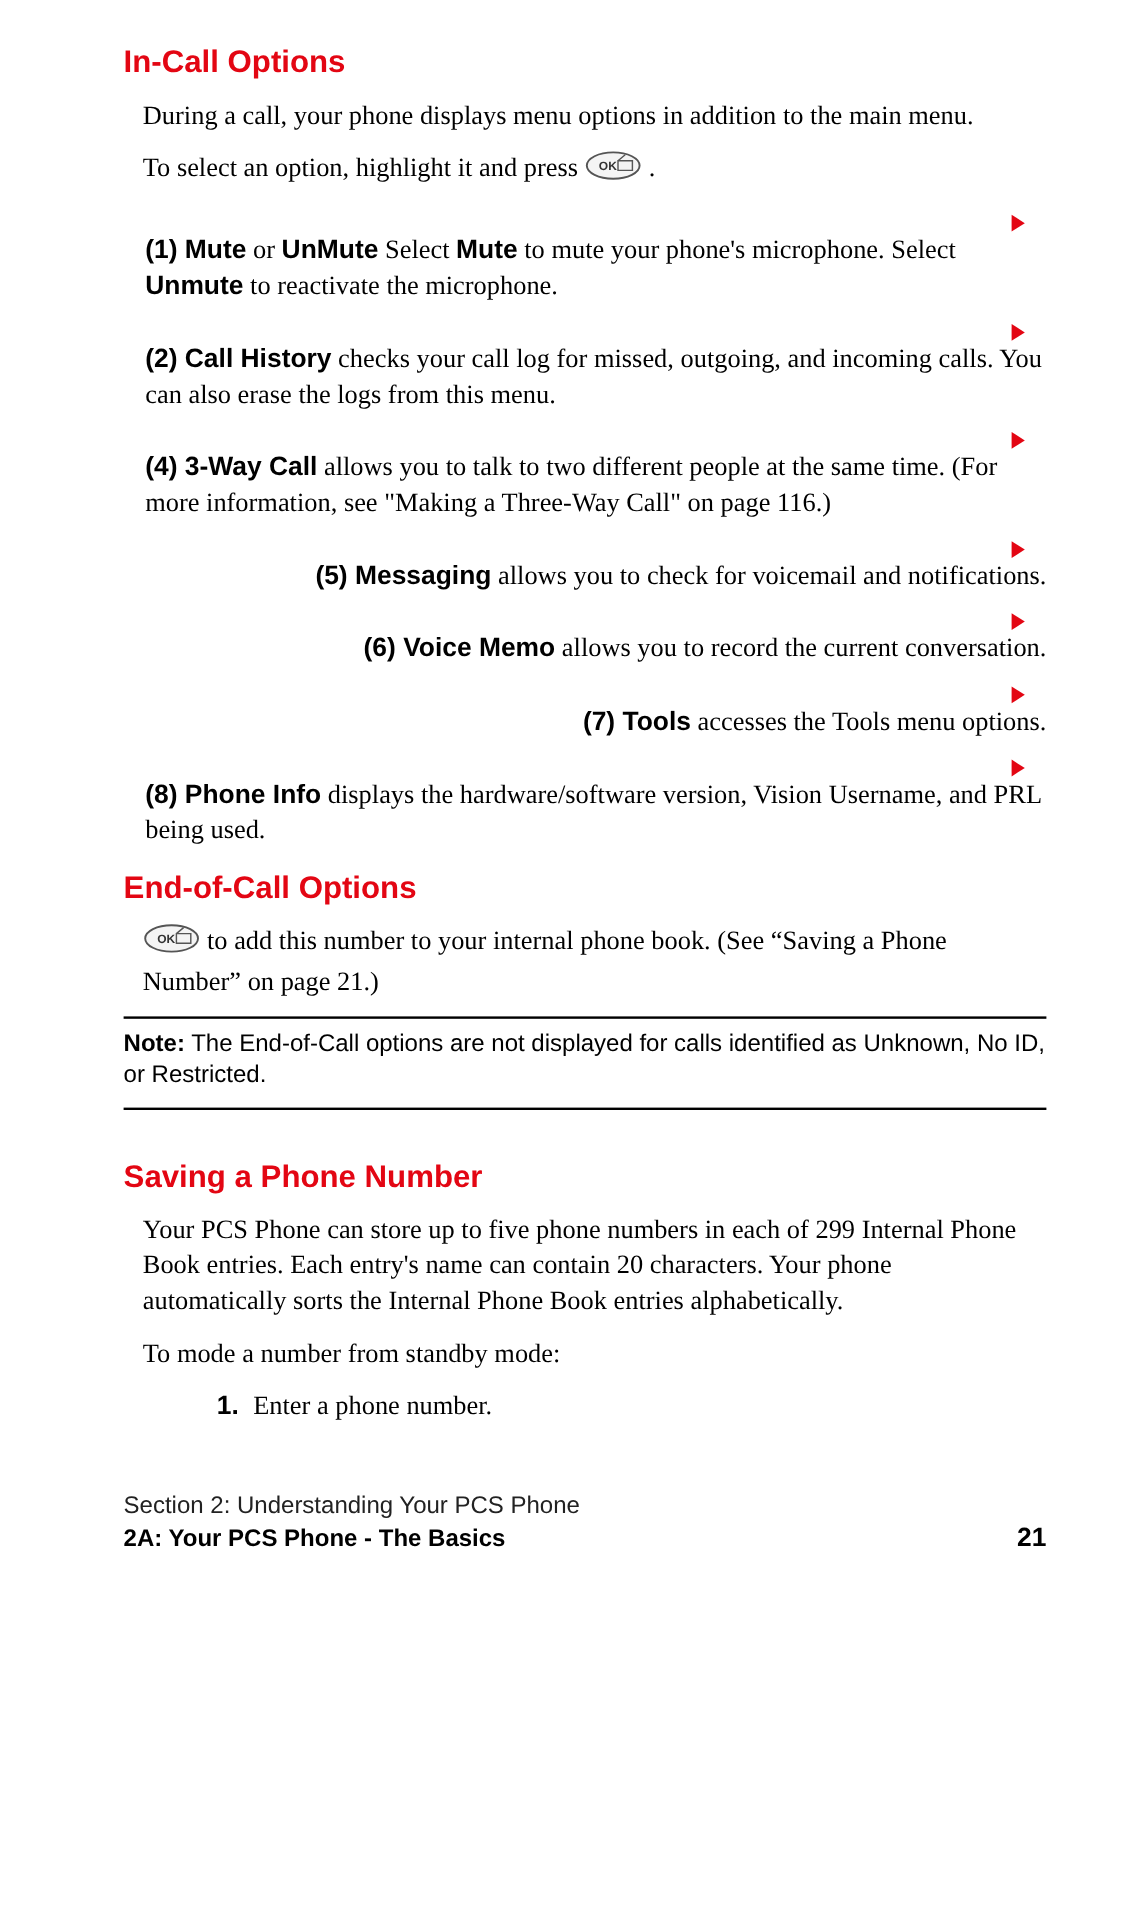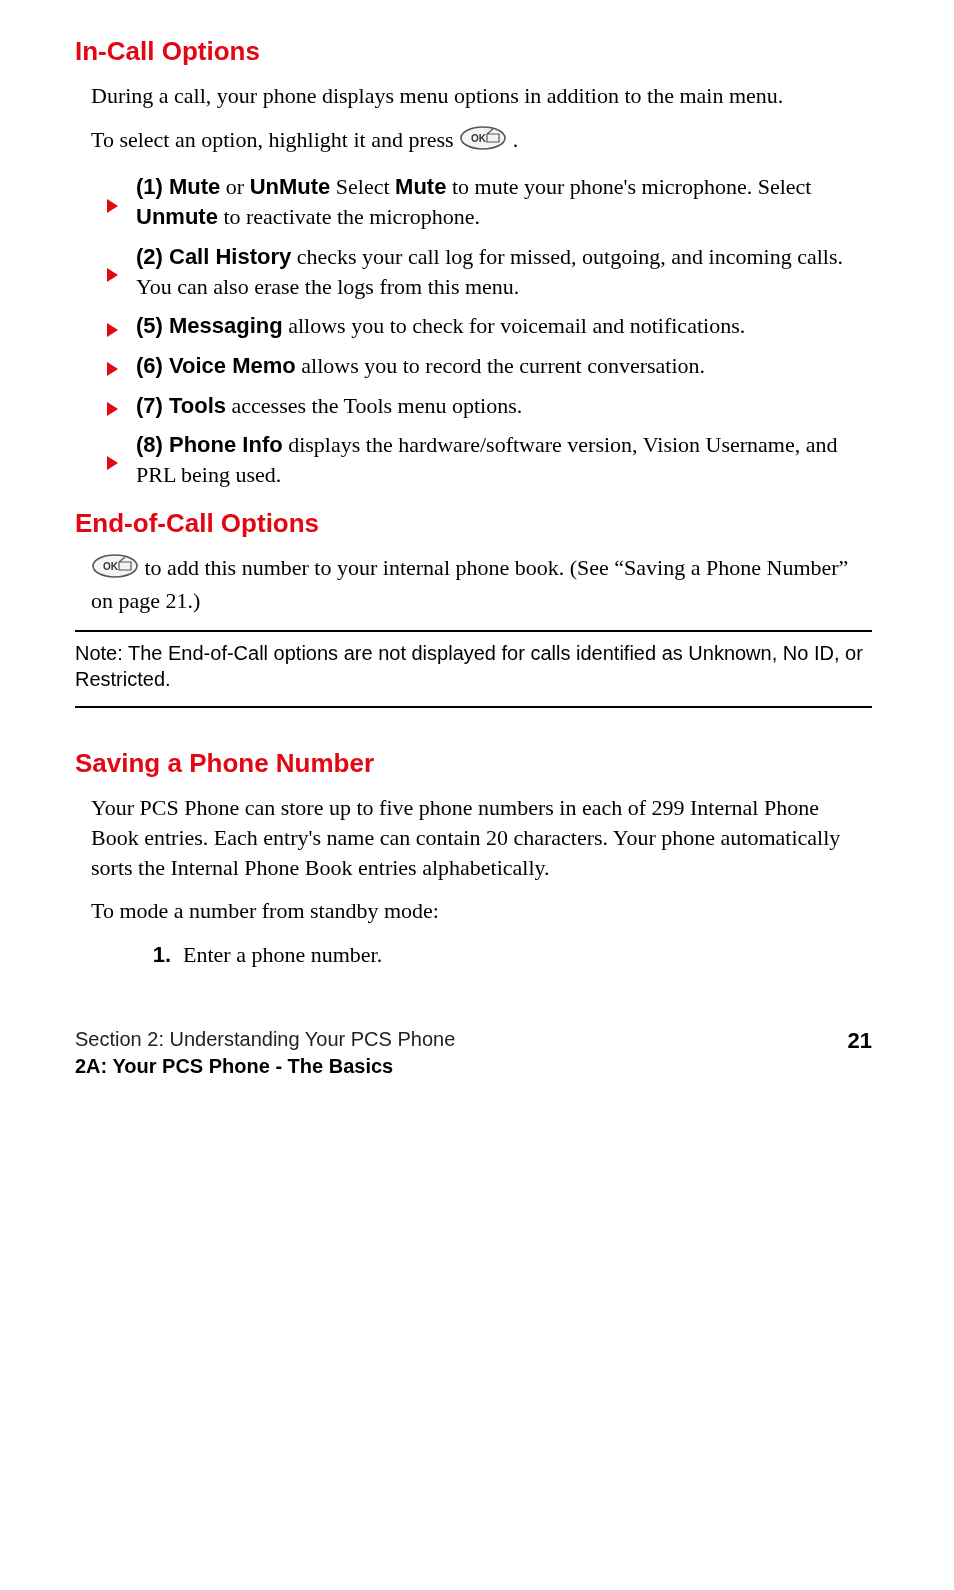--- a/index.html
+++ b/index.html
@@ -4,43 +4,44 @@
 <style>
   body {
     margin: 0;
     padding: 0;
     background: #fff;
     font-family: Georgia, 'Times New Roman', serif;
     color: #000;
     width: 954px;
   }
   .page {
-    padding: 36px 82px 30px 75px;
+    padding: 36px 82px 30px 103px;
     box-sizing: border-box;
   }
   .heading-red {
     font-family: Arial, Helvetica, sans-serif;
     font-weight: bold;
     color: #e30613;
     font-size: 26px;
     margin: 0 0 14px 0;
   }
   .para {
     font-size: 22px;
     line-height: 1.35;
     margin: 0 16px 14px 16px;
   }
   .list {
     margin: 0 0 18px 18px;
     padding: 0;
   }
   .list-item {
     display: flex;
-    align-items: center;
+    align-items: flex-end;
     margin: 0 0 10px 0;
+    flex-direction: column;
   }
   .bullet {
     width: 0;
     height: 0;
     border-top: 7px solid transparent;
     border-bottom: 7px solid transparent;
     border-left: 11px solid #e30613;
     margin: 7px 18px 0 14px;
     flex-shrink: 0;
   }
@@ -64,21 +65,21 @@
     border: none;
     border-top: 2px solid #000;
     margin: 14px 0 8px 0;
   }
   .note-box {
     font-family: Arial, Helvetica, sans-serif;
     font-size: 20px;
     line-height: 1.3;
     margin: 0 0 0 0;
   }
-  .note-box b { font-weight: normal; }
+  .note-box b { font-weight: bold; }
   .ol {
     margin: 0 0 0 62px;
     padding: 0;
   }
   .ol-item {
     display: flex;
     align-items: baseline;
     font-size: 22px;
     line-height: 1.35;
     margin-bottom: 8px;
@@ -90,20 +91,21 @@
     text-align: right;
     margin-right: 12px;
   }
   .footer {
     margin-top: 56px;
     font-family: Arial, Helvetica, sans-serif;
     font-size: 20px;
     line-height: 1.35;
     display: flex;
     justify-content: space-between;
+    align-items: flex-end;
     padding: 0 0 0 0;
   }
   .footer-left {
     flex: 1;
   }
   .footer .section-line {
     font-weight: normal;
     color: #222;
   }
   .footer .chapter-line {
@@ -142,20 +144,26 @@
     </div>
 
     <div class="list-item">
       <div class="bullet"></div>
       <div class="li-body">
         <b>(2) Call History</b><span class="serif"> checks your call log for missed, outgoing, and incoming calls. You can also erase the logs from this menu.</span>
       </div>
     </div>
 
 
+    <div class="list-item">
+      <div class="bullet"></div>
+      <div class="li-body">
+        <b>(4) 3-Way Call</b><span class="serif"> allows you to talk to two different people at the same time. (For more information, see "Making a Three-Way Call" on page 116.)</span>
+      </div>
+    </div>
 
     <div class="list-item">
       <div class="bullet"></div>
       <div class="li-body">
         <b>(5) Messaging</b><span class="serif"> allows you to check for voicemail and notifications.</span>
       </div>
     </div>
 
     <div class="list-item">
       <div class="bullet"></div>

